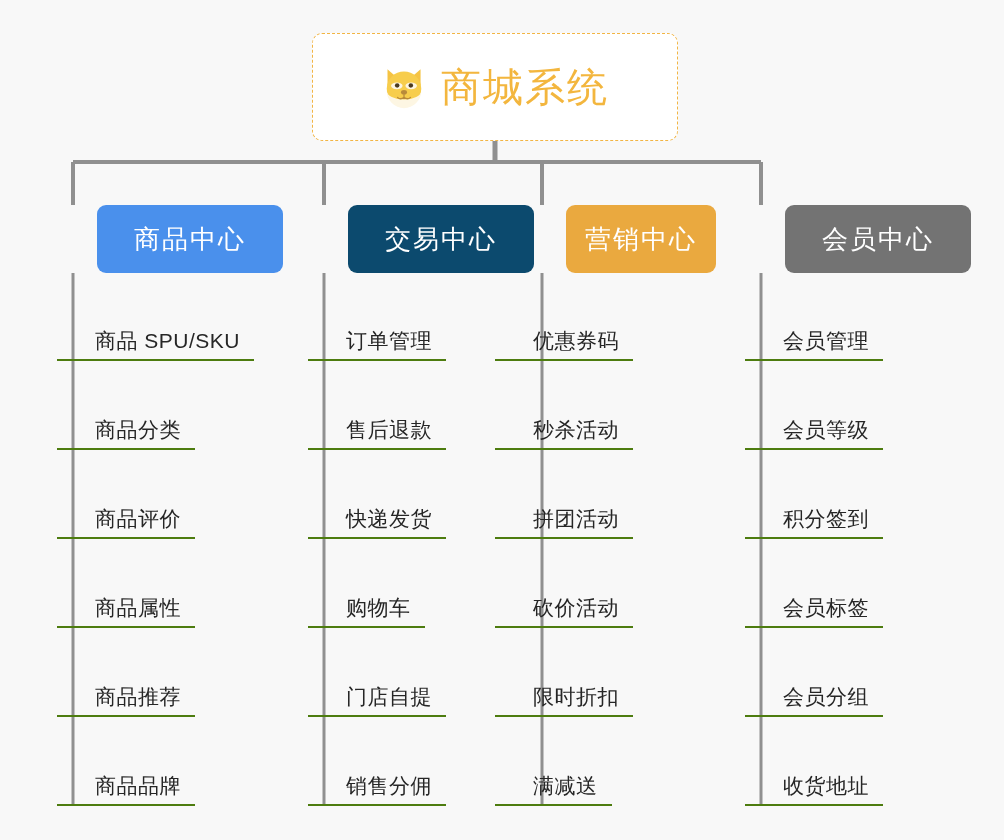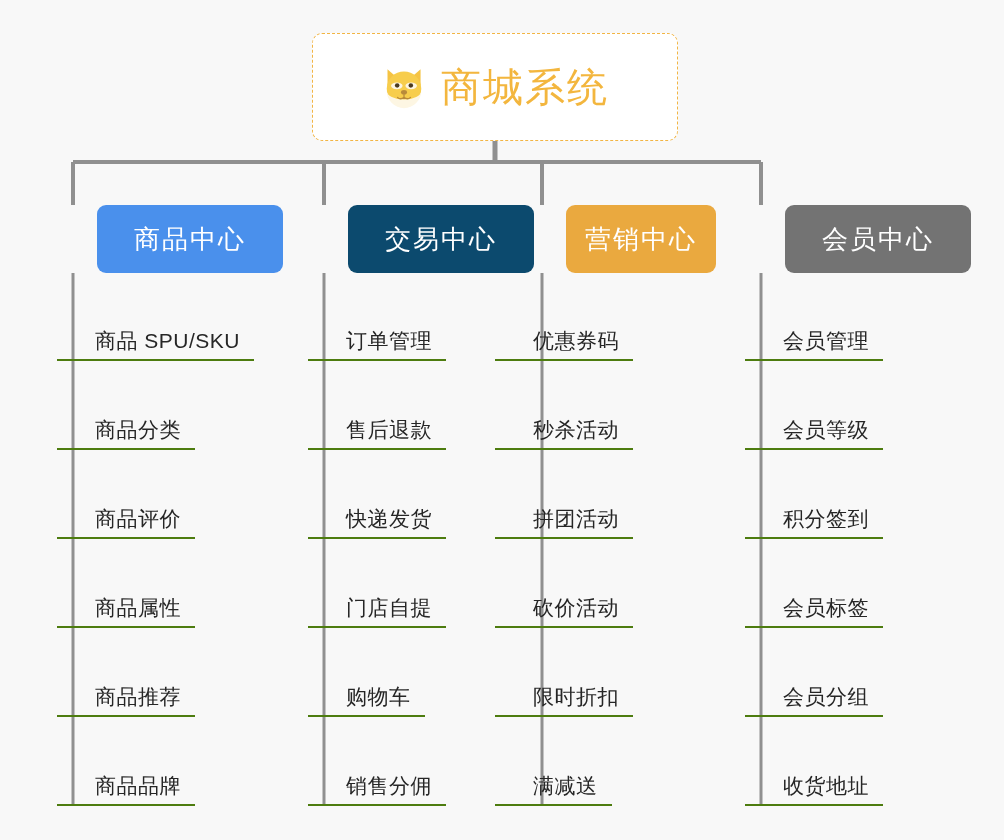--- a/index.html
+++ b/index.html
@@ -198,26 +198,26 @@
             <span class="leaf-label">售后退款</span>
           </div>
         </div>
         <div class="leaf">
           <div class="leaf-inner">
             <span class="leaf-label">快递发货</span>
           </div>
         </div>
         <div class="leaf">
           <div class="leaf-inner">
+            <span class="leaf-label">购物车</span>
+          </div>
+        </div>
+        <div class="leaf">
+          <div class="leaf-inner">
             <span class="leaf-label">门店自提</span>
-          </div>
-        </div>
-        <div class="leaf">
-          <div class="leaf-inner">
-            <span class="leaf-label">购物车</span>
           </div>
         </div>
         <div class="leaf">
           <div class="leaf-inner">
             <span class="leaf-label">销售分佣</span>
           </div>
         </div>
       </div>
       <div class="cat-card" style="left: 526px; top: 205px; width: 150px; background: rgb(234, 169, 63);">
         <span>营销中心</span>

